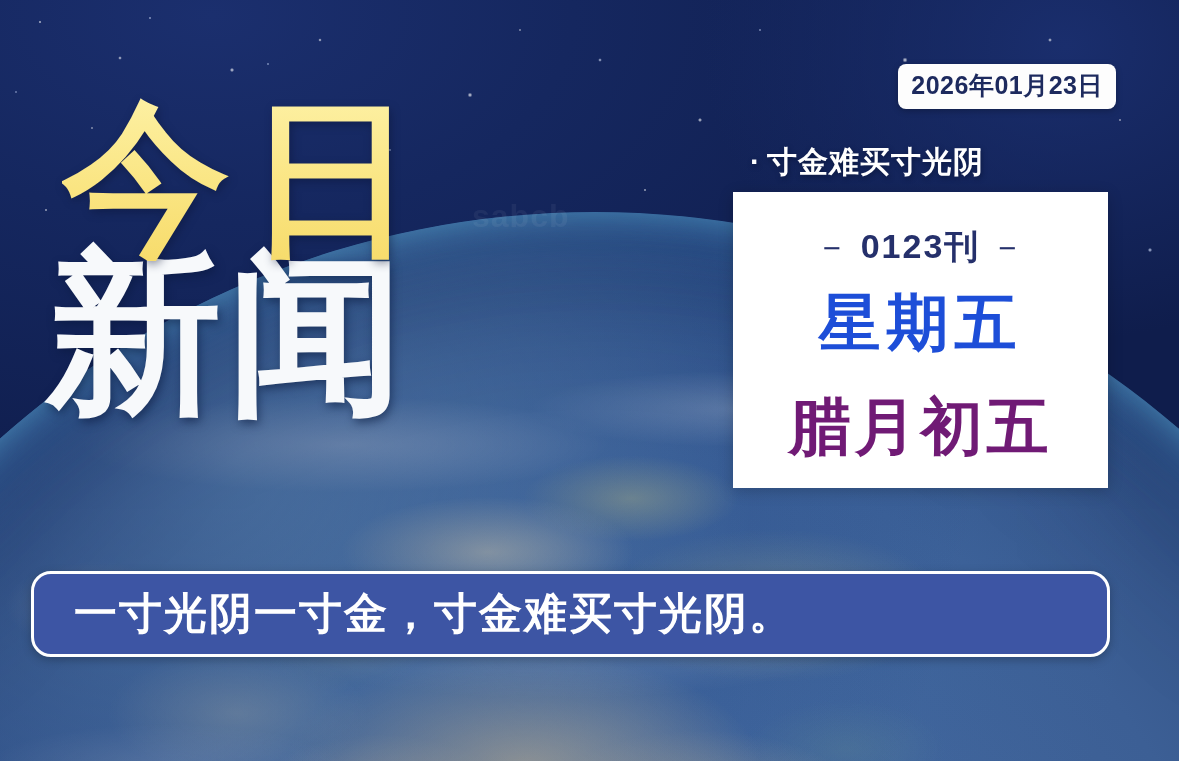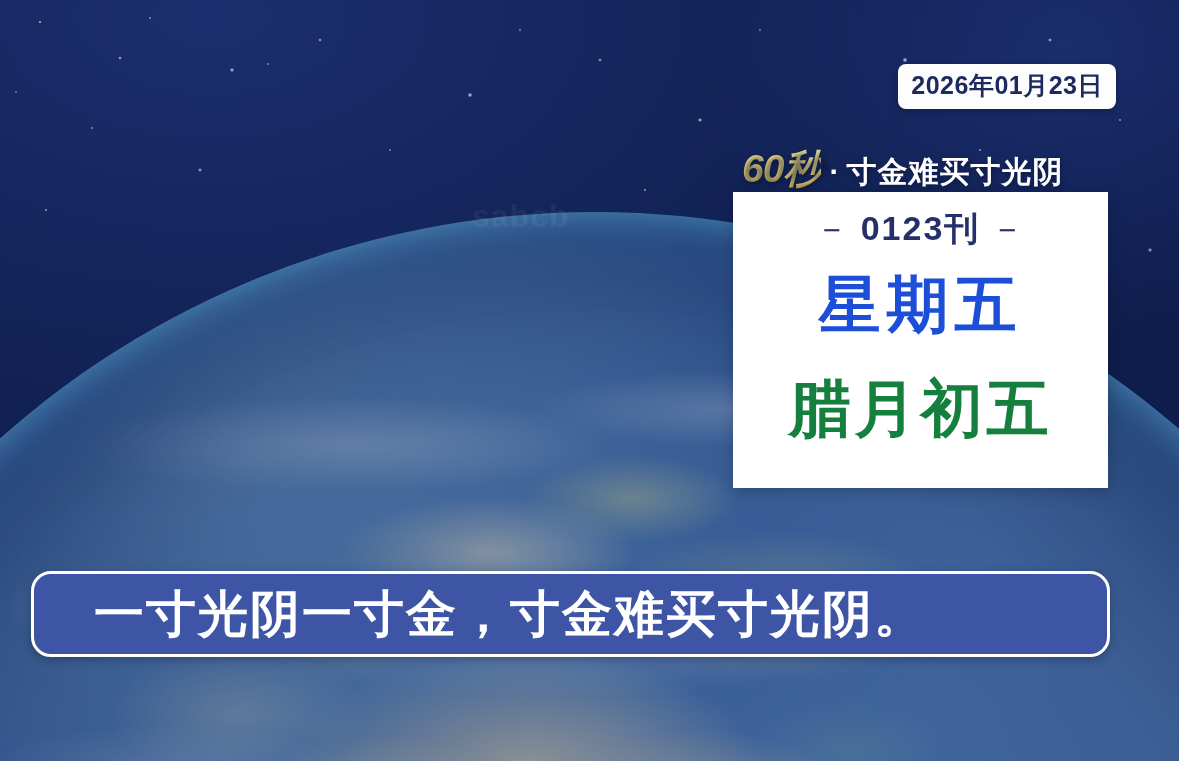--- a/index.html
+++ b/index.html
@@ -173,60 +173,60 @@
   }
   .tag-dot{color:#ffffff;font-size:30px;font-weight:700;margin:0 7px 0 8px;}
   .tag-rest{color:#ffffff;font-size:30px;font-weight:700;letter-spacing:1px;}
 
   
   .card{
     position:absolute;left:733px;top:192px;width:375px;height:296px;
     background:#ffffff;
     display:flex;flex-direction:column;
     align-items:center;justify-content:flex-start;
-    padding-top:10px;
+    padding-top:28px;
     box-shadow:0 3px 14px rgba(0,0,0,.2);
   }
   .card-issue{
     color:#25306b;
     font-size:34px;font-weight:700;
     letter-spacing:2px;
     white-space:nowrap;
     margin-top:4px;
   }
   .card-issue .dash{font-weight:400;margin:0 10px;}
   .card-week{
     color:#1d4ed8;
     font-size:62px;font-weight:700;
     letter-spacing:6px;
     margin-top:22px;
     line-height:1;
   }
   .card-lunar{
-    color:#15803d;
+    color:#701a75;
     font-size:62px;font-weight:700;
     letter-spacing:4px;
     margin-top:42px;
     line-height:1;
   }
 
   
   .quote-bar{
     position:absolute;left:31px;top:571px;width:1079px;height:86px;
     background:#3d55a4;
     border:3px solid #ffffff;
     border-radius:20px;
     display:flex;align-items:center;
     box-shadow:0 3px 10px rgba(0,0,0,.25);
   }
   .quote-text{
     color:#ffffff;
-    font-size:50px;font-weight:700;
+    font-size:43px;font-weight:700;
     letter-spacing:2px;
-    padding-left:60px;
+    padding-left:40px;
     white-space:nowrap;
   }
 </style>
 </head>
 <body>
 
 <div id="stage">
 
   <div class="space"></div>
   <div class="space-right"></div>
@@ -236,25 +236,28 @@
     <div class="earth"></div>
     <div class="land"></div>
     <div class="clouds"></div>
     <div class="earth-shade"></div>
     <div class="limb"></div>
     <div class="limb2"></div>
   </div>
 
   <div class="watermark">sabcb</div>
 
+  <div class="title">
+    <span class="title-1">今日</span>
+    <span class="title-2">新闻</span>
+  </div>
 
   <div class="date-pill">2026年01月23日</div>
 
   <div class="tagline">
-    <span class="tag-60">60秒</span>
     <span class="tag-dot">·</span>
     <span class="tag-rest">寸金难买寸光阴</span>
   </div>
 
   <div class="card">
     <div class="card-issue">
       <span class="dash">－</span><span>0123刊</span><span class="dash">－</span>
     </div>
     <div class="card-week">星期五</div>
     <div class="card-lunar">腊月初五</div>

